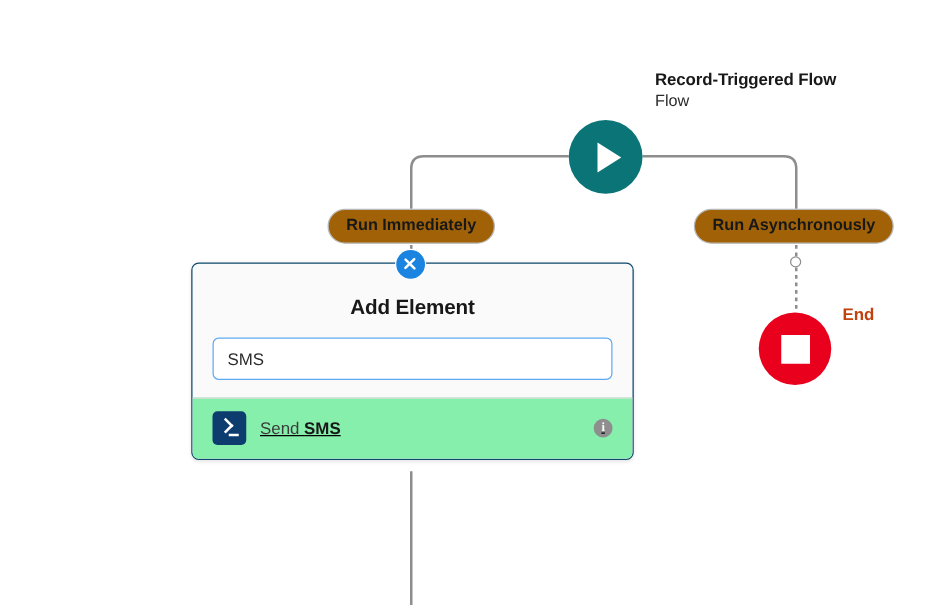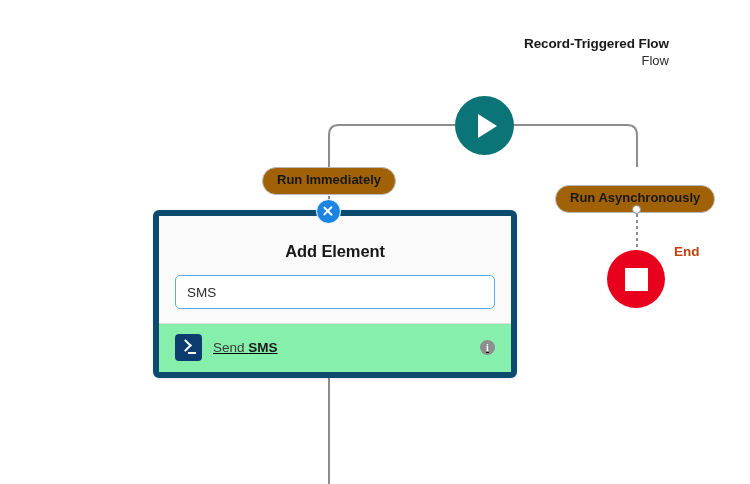--- a/index.html
+++ b/index.html
@@ -24,23 +24,22 @@
     inset: 0;
     width: 750px;
     height: 484px;
     pointer-events: none;
   }
 
   
   .flow-title-block {
     position: absolute;
     left: 524px;
-    top: 36px;
+    top: 56px;
     line-height: 1.25;
-    text-align: right;
   }
   .flow-title {
     font-size: 13.5px;
     font-weight: 700;
     color: #181818;
     letter-spacing: -0.1px;
   }
   .flow-subtitle {
     font-size: 13px;
     font-weight: 400;
@@ -76,21 +75,21 @@
     border: 1.2px solid #b9b9b9;
     border-radius: 999px;
     font-size: 13px;
     font-weight: 700;
     color: #181818;
     padding: 5px 14px 6px;
     white-space: nowrap;
     line-height: 1.15;
   }
   #pill-immediate { left: 262px; top: 167px; }
-  #pill-async     { left: 555px; top: 167px; margin-top: 18px; }
+  #pill-async     { left: 555px; top: 167px; }
 
   
   .end-node {
     position: absolute;
     left: 607px;
     top: 250px;
     width: 58px;
     height: 58px;
     border-radius: 50%;
     background: #e8001c;
@@ -123,21 +122,21 @@
     box-sizing: border-box;
   }
 
   
   .panel {
     position: absolute;
     left: 153px;
     top: 210px;
     width: 352px;
     background: #fafafa;
-    border: 6px solid #0c4a6e;
+    border: 1px solid #0c4a6e;
     border-radius: 6px;
     box-shadow: 0 1px 3px rgba(0,0,0,0.10);
     overflow: hidden;
   }
   .panel-body { padding: 16px 16px 14px; }
   .panel-heading {
     text-align: center;
     font-size: 16.5px;
     font-weight: 700;
     color: #181818;

